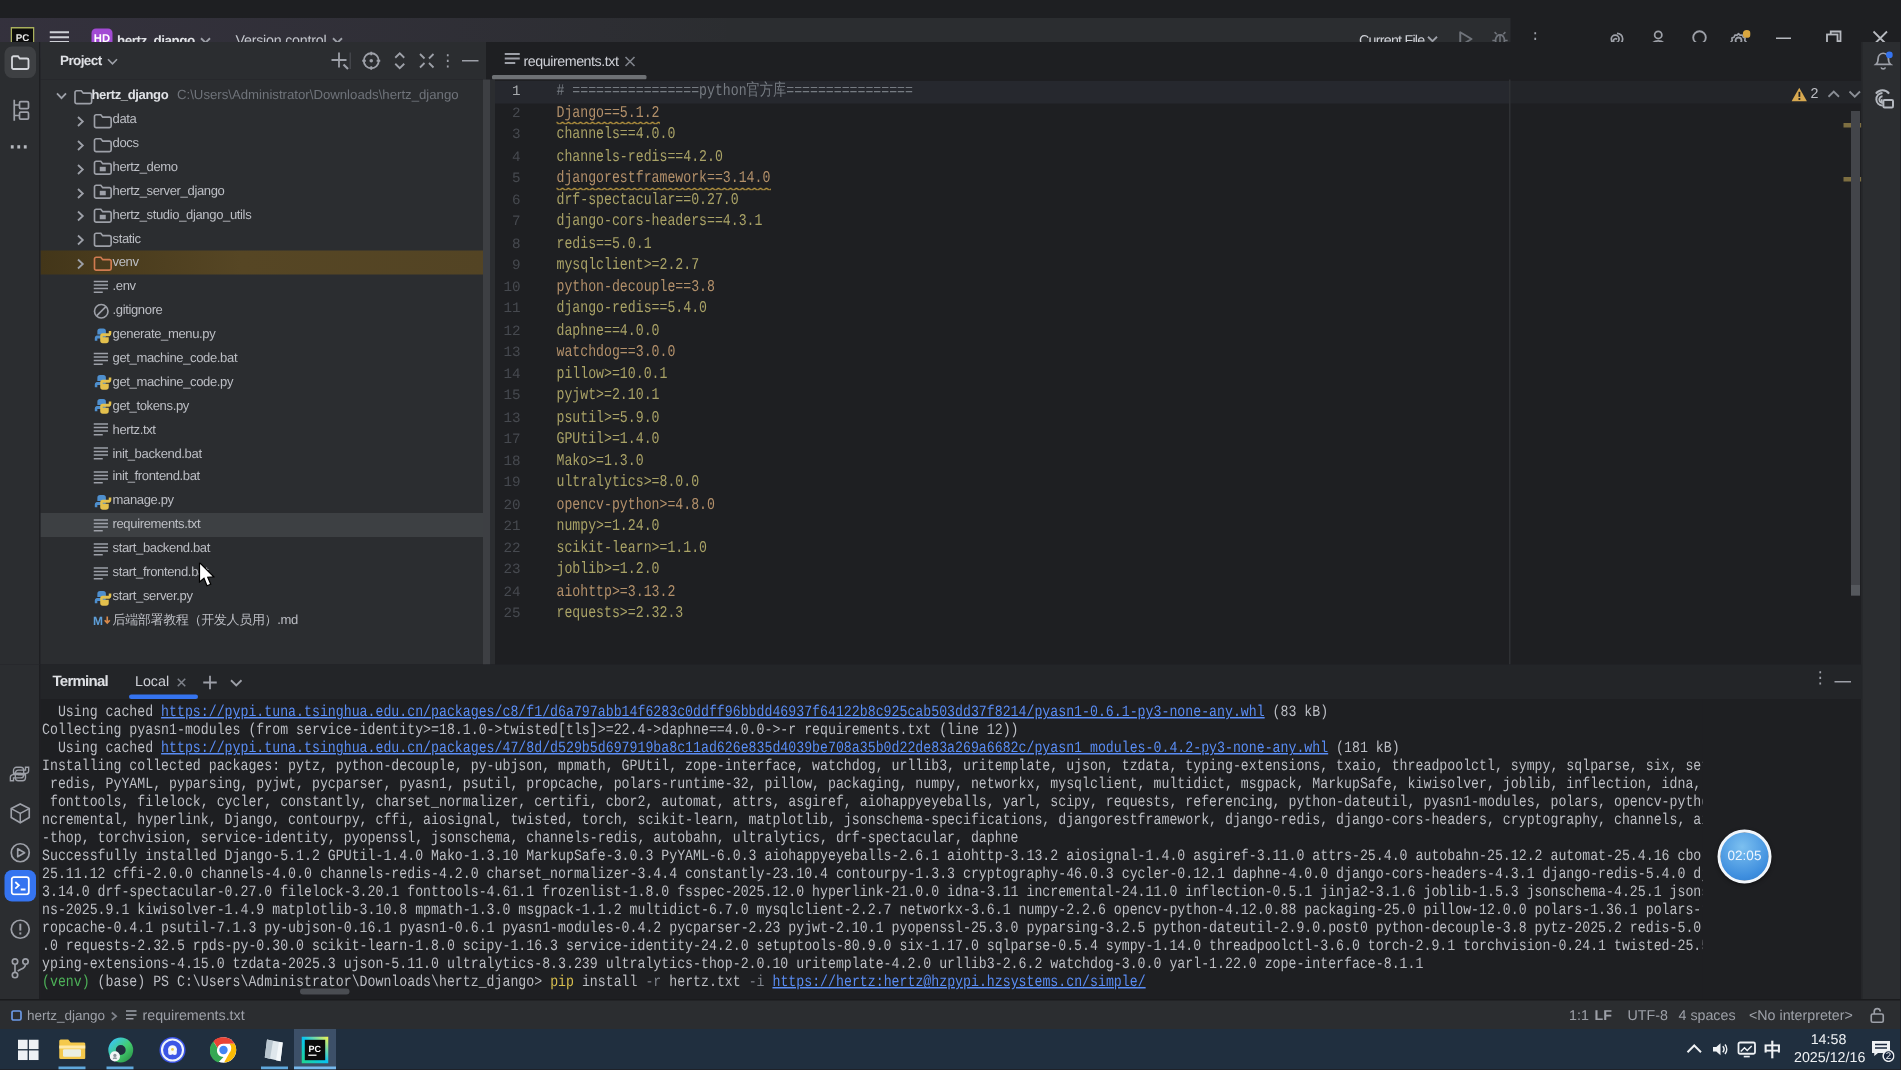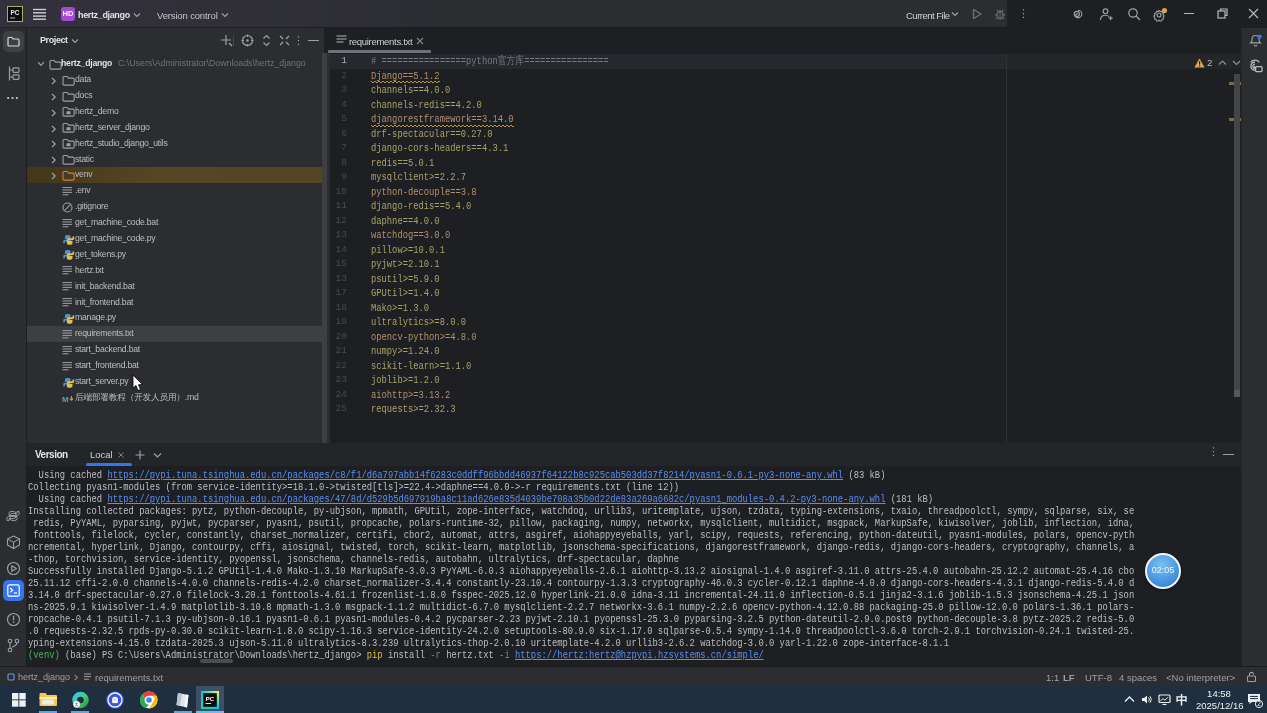--- a/index.html
+++ b/index.html
@@ -2,21 +2,21 @@
 <html><head>
 <meta charset="utf-8">
 <style>
   * { margin:0; padding:0; box-sizing:border-box; }
   html,body { width:1267px; height:713px; overflow:hidden; background:#1e1f22; }
   body { font-family:"Liberation Sans", sans-serif; }
   .abs { position:absolute; }
   #stage { position:relative; width:1267px; height:713px; overflow:hidden; }
   .mono { font-family:"Liberation Mono", monospace; }
   
-  #titlebar { left:0; top:0; width:1007px; height:28px; background:#2b2d30; border-bottom:1px solid #1a1b1d; }
+  #titlebar { left:0; top:12px; width:1007px; height:28px; background:#2b2d30; border-bottom:1px solid #1a1b1d; }
   .tb-txt { color:#dfe1e5; font-size:10px; }
   
   #actbar { left:0; top:28px; width:27px; height:415px; background:#2b2d30; border-right:1px solid #1e1f22; }
   #projhdr { left:27px; top:28px; width:297px; height:25px; background:#2b2d30; }
   #tabbar { left:324px; top:28px; width:921px; height:25px; background:#1e1f22; }
   
   #tree { left:27px; top:53px; width:297px; height:390px; background:#2b2d30; overflow:hidden; }
   .trow { position:relative; height:15.9px; white-space:nowrap; color:#bcbec4; font-size:8.7px; letter-spacing:-0.24px; line-height:15.9px; }
   .trow .nm { vertical-align:top; }
   #treesb { left:322px; top:53px; width:5px; height:390px; background:#3d3f43; }
@@ -273,20 +273,26 @@
         <svg class="ic" width="11" height="11" viewBox="0 0 11 11">
           <use href="#txtic"></use>
         </svg>
         <span class="nm">.env</span>
       </div>
     <div class="trow">
         <svg class="ic" width="11" height="11" viewBox="0 0 11 11">
           <use href="#ignic"></use>
         </svg>
         <span class="nm">.gitignore</span>
+      </div>
+    <div class="trow">
+        <svg class="ic" width="13" height="12" viewBox="0 0 13 12">
+          <use href="#pyic"></use>
+        </svg>
+        <span class="nm">generate_menu.py</span>
       </div>
     <div class="trow">
         <svg class="ic" width="11" height="11" viewBox="0 0 11 11">
           <use href="#txtic"></use>
         </svg>
         <span class="nm">get_machine_code.bat</span>
       </div>
     <div class="trow">
         <svg class="ic" width="13" height="12" viewBox="0 0 13 12">
           <use href="#pyic"></use>
@@ -491,21 +497,21 @@
       </svg>
 
     <svg class="abs" style="left:6px;top:195px" width="15" height="15" viewBox="0 0 15 15">
         <circle cx="4" cy="3" r="1.8" fill="none" stroke="#9da0a8" stroke-width="1.1"></circle>
         <circle cx="11" cy="3" r="1.8" fill="none" stroke="#9da0a8" stroke-width="1.1"></circle>
         <circle cx="4" cy="12" r="1.8" fill="none" stroke="#9da0a8" stroke-width="1.1"></circle>
         <path d="M4 4.8 V10.2 M11 4.8 c0 3 -3 3 -5.2 4.6" fill="none" stroke="#9da0a8" stroke-width="1.1"></path>
       </svg>
   </div>
   <div class="abs" id="termhdr">
-    <div class="abs" style="left:8px;top:5.5px;color:#dfe1e5;font-size:10px;letter-spacing:-0.5px;font-weight:bold;">Version</div>
+    <div class="abs" style="left:8px;top:5.5px;color:#dfe1e5;font-size:10px;letter-spacing:-0.5px;font-weight:bold;">Terminal</div>
     <div class="abs" style="left:63px;top:5.5px;color:#ced0d6;font-size:9.5px;">Local</div>
     <svg class="abs" style="left:90px;top:8px" width="8" height="8" viewBox="0 0 8 8">
         <path d="M1.5 1.5 L6.5 6.5 M6.5 1.5 L1.5 6.5" stroke="#7f838b" stroke-width="1"></path>
       </svg>
     <div class="abs" style="left:59px;top:20px;width:46px;height:3px;background:#3574f0;border-radius:1.5px;"></div>
     <svg class="abs" style="left:108px;top:7px" width="10" height="10" viewBox="0 0 10 10">
         <path d="M5 0.5 V9.5 M0.5 5 H9.5" stroke="#9da0a8" stroke-width="1.2"></path>
       </svg>
     <svg class="abs" style="left:126px;top:9px" width="9" height="7" viewBox="0 0 9 7">
         <path d="M1 1.5 L4.5 5 L8 1.5" stroke="#9da0a8" stroke-width="1.2" fill="none"></path>

